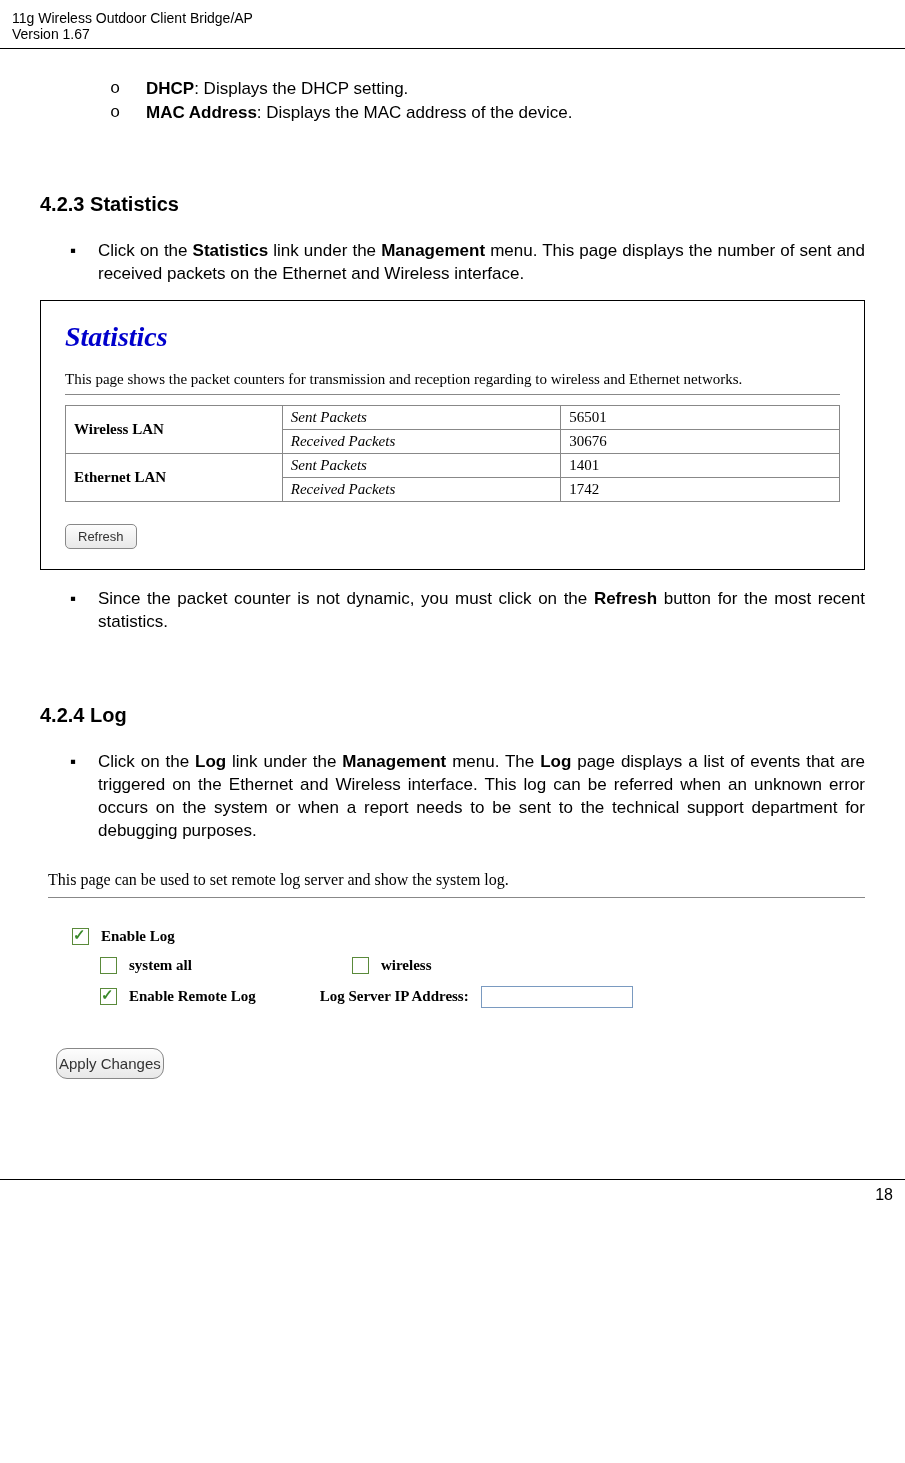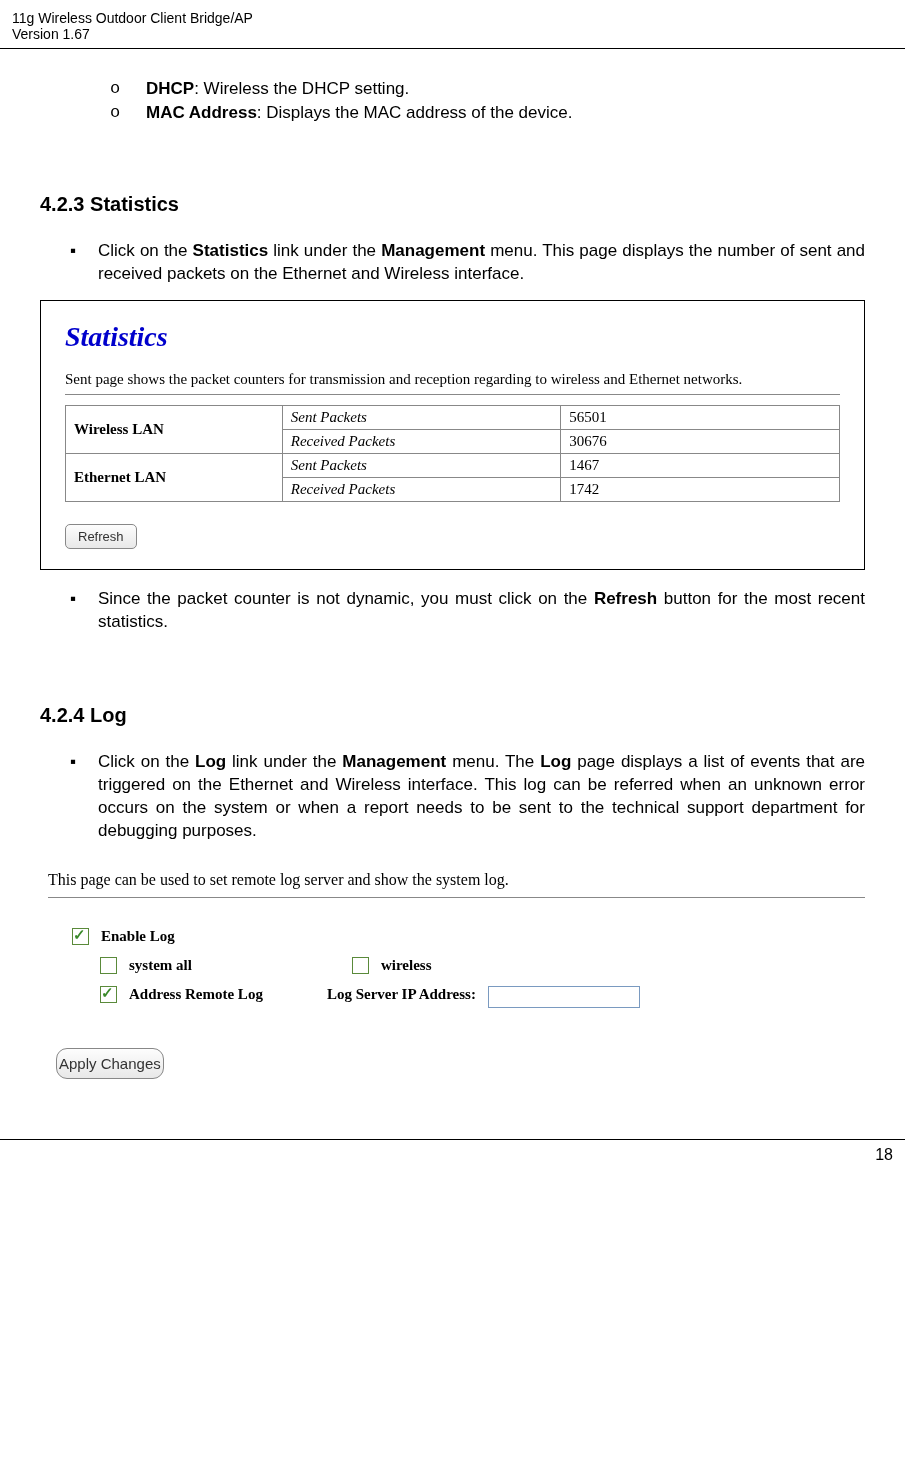--- a/index.html
+++ b/index.html
@@ -123,20 +123,21 @@
     .log-form {
       font-family: "Times New Roman", serif;
       font-size: 15px;
       font-weight: bold;
       padding-left: 24px;
       border-top: 1px solid #888;
       padding-top: 30px;
     }
     .log-row {
       display: flex;
+      align-items: center;
       margin-bottom: 12px;
     }
     .checkbox {
       display: inline-block;
       width: 15px;
       height: 15px;
       border: 1.5px solid #5a8a3a;
       margin-right: 12px;
       position: relative;
       background: white;
@@ -168,67 +169,68 @@
       padding: 6px 2px;
       font-family: Arial, sans-serif;
       font-size: 15px;
       color: #333;
     }
     .page-footer {
       border-top: 1px solid #000;
       padding: 6px 12px 10px 12px;
       text-align: right;
       font-size: 16px;
+      margin-top: 40px;
     }
   </style>
 </head>
 <body>
 
 <div class="page-header">
   <span>11g Wireless Outdoor Client Bridge/AP</span>
   <span>Version 1.67</span>
 </div>
 
 <div class="content">
 
   <div class="list-item-o">
     <span class="list-marker-o">o</span>
-    <span><span class="bold">DHCP</span><span>: Wireless the DHCP setting.</span></span>
+    <span><span class="bold">DHCP</span><span>: Displays the DHCP setting.</span></span>
   </div>
   <div class="list-item-o">
     <span class="list-marker-o">o</span>
     <span><span class="bold">MAC Address</span><span>: Displays the MAC address of the device.</span></span>
   </div>
 
   <div class="section-heading">4.2.3  Statistics</div>
 
   <div class="bullet-item">
     <span class="bullet-marker">▪</span>
     <span><span>Click on the  </span><span class="bold">Statistics</span><span> link under the  </span><span class="bold">Management</span><span> menu. This page displays the number of sent and received packets on the Ethernet and Wireless interface.</span></span>
   </div>
 
   <div class="screenshot-box">
     <div class="stats-title">Statistics</div>
-    <div class="stats-desc">Sent page shows the packet counters for transmission and reception regarding to wireless and Ethernet networks.</div>
+    <div class="stats-desc">This page shows the packet counters for transmission and reception regarding to wireless and Ethernet networks.</div>
     <hr class="hr-line">
     <table class="stats-table">
       <tbody>
           <tr>
         <td class="interface-cell" rowspan="2">Wireless LAN</td>
         <td class="label-cell">Sent Packets</td>
         <td>56501</td>
       </tr>
       <tr>
         <td class="label-cell">Received Packets</td>
         <td>30676</td>
       </tr>
       <tr>
         <td class="interface-cell" rowspan="2">Ethernet LAN</td>
         <td class="label-cell">Sent Packets</td>
-        <td>1467</td>
+        <td>1401</td>
       </tr>
       <tr>
         <td class="label-cell">Received Packets</td>
         <td>1742</td>
       </tr>
     </tbody>
       </table>
     <button class="refresh-btn">Refresh</button>
   </div>
 
@@ -256,21 +258,21 @@
         <span class="indent"></span>
         <span class="checkbox"></span>
         <span>system all</span>
         <span style="width:160px"></span>
         <span class="checkbox"></span>
         <span>wireless</span>
       </div>
       <div class="log-row">
         <span class="indent"></span>
         <span class="checkbox checked"></span>
-        <span>Address Remote Log</span>
+        <span>Enable Remote Log</span>
         <span style="width:64px"></span>
         <span>Log Server IP Address:</span>
         <span style="width:12px"></span>
         <span class="log-input"></span>
       </div>
       <button class="apply-btn">Apply Changes</button>
     </div>
   </div>
 
 </div>

